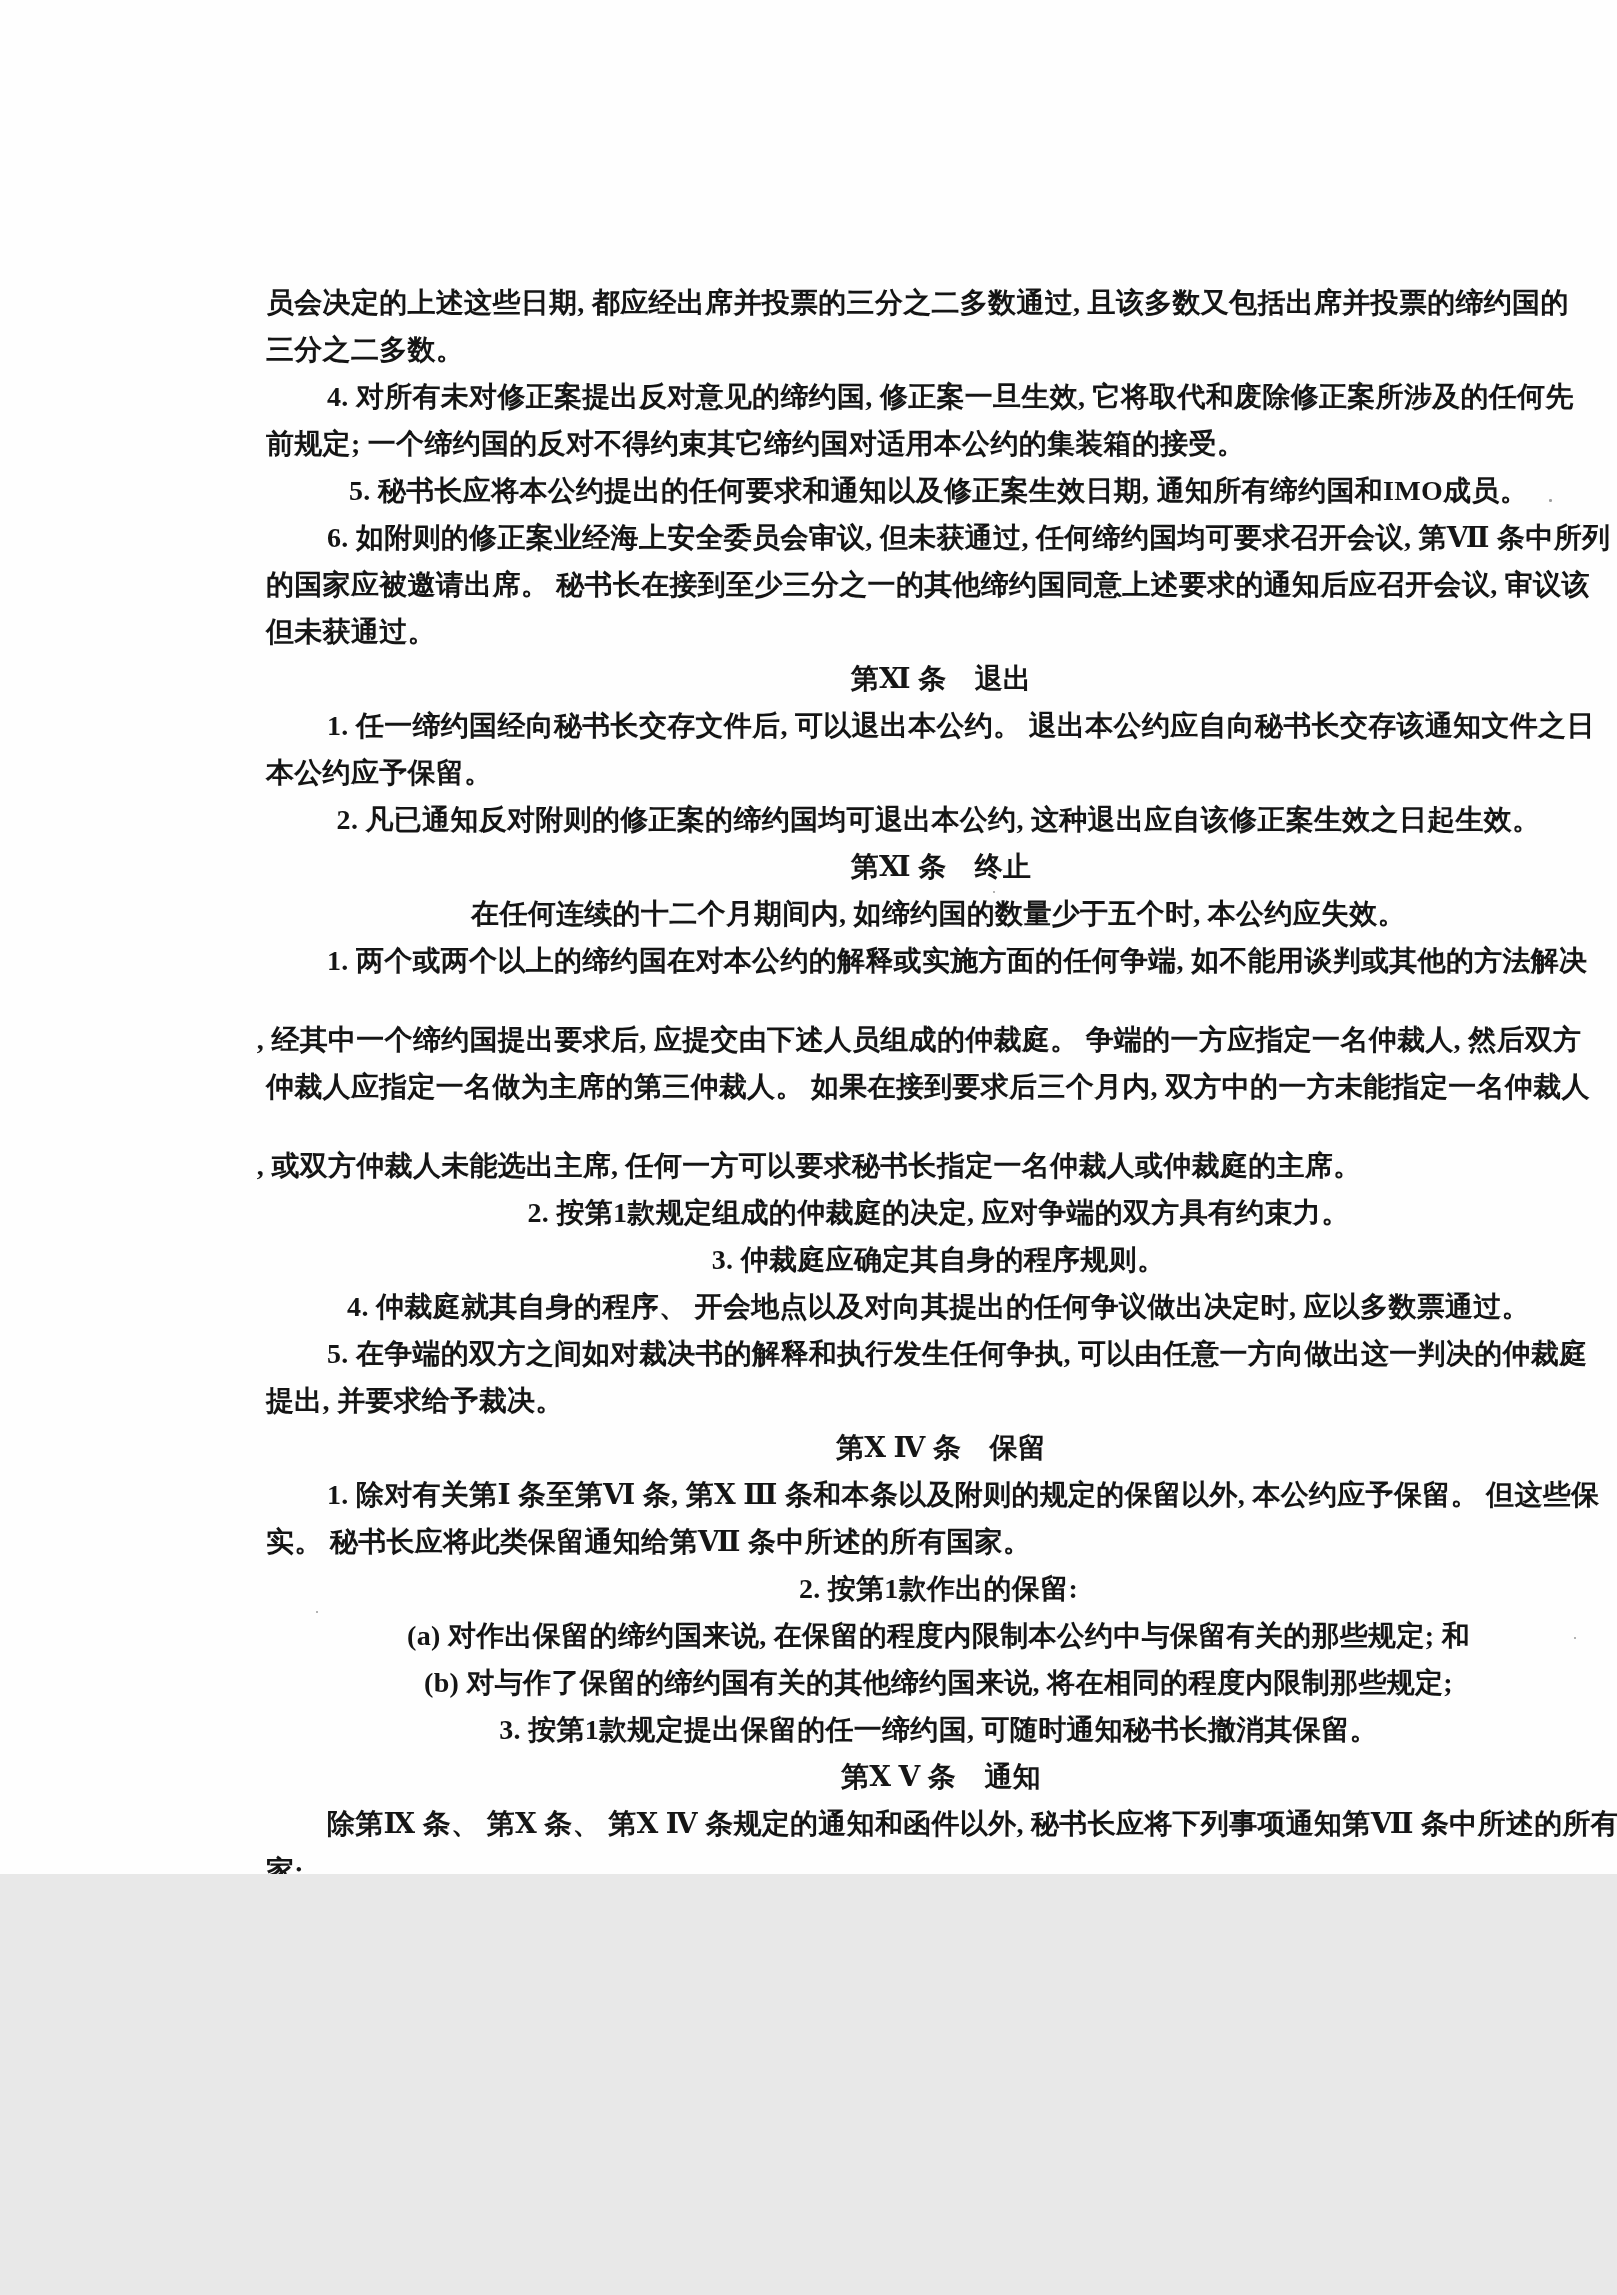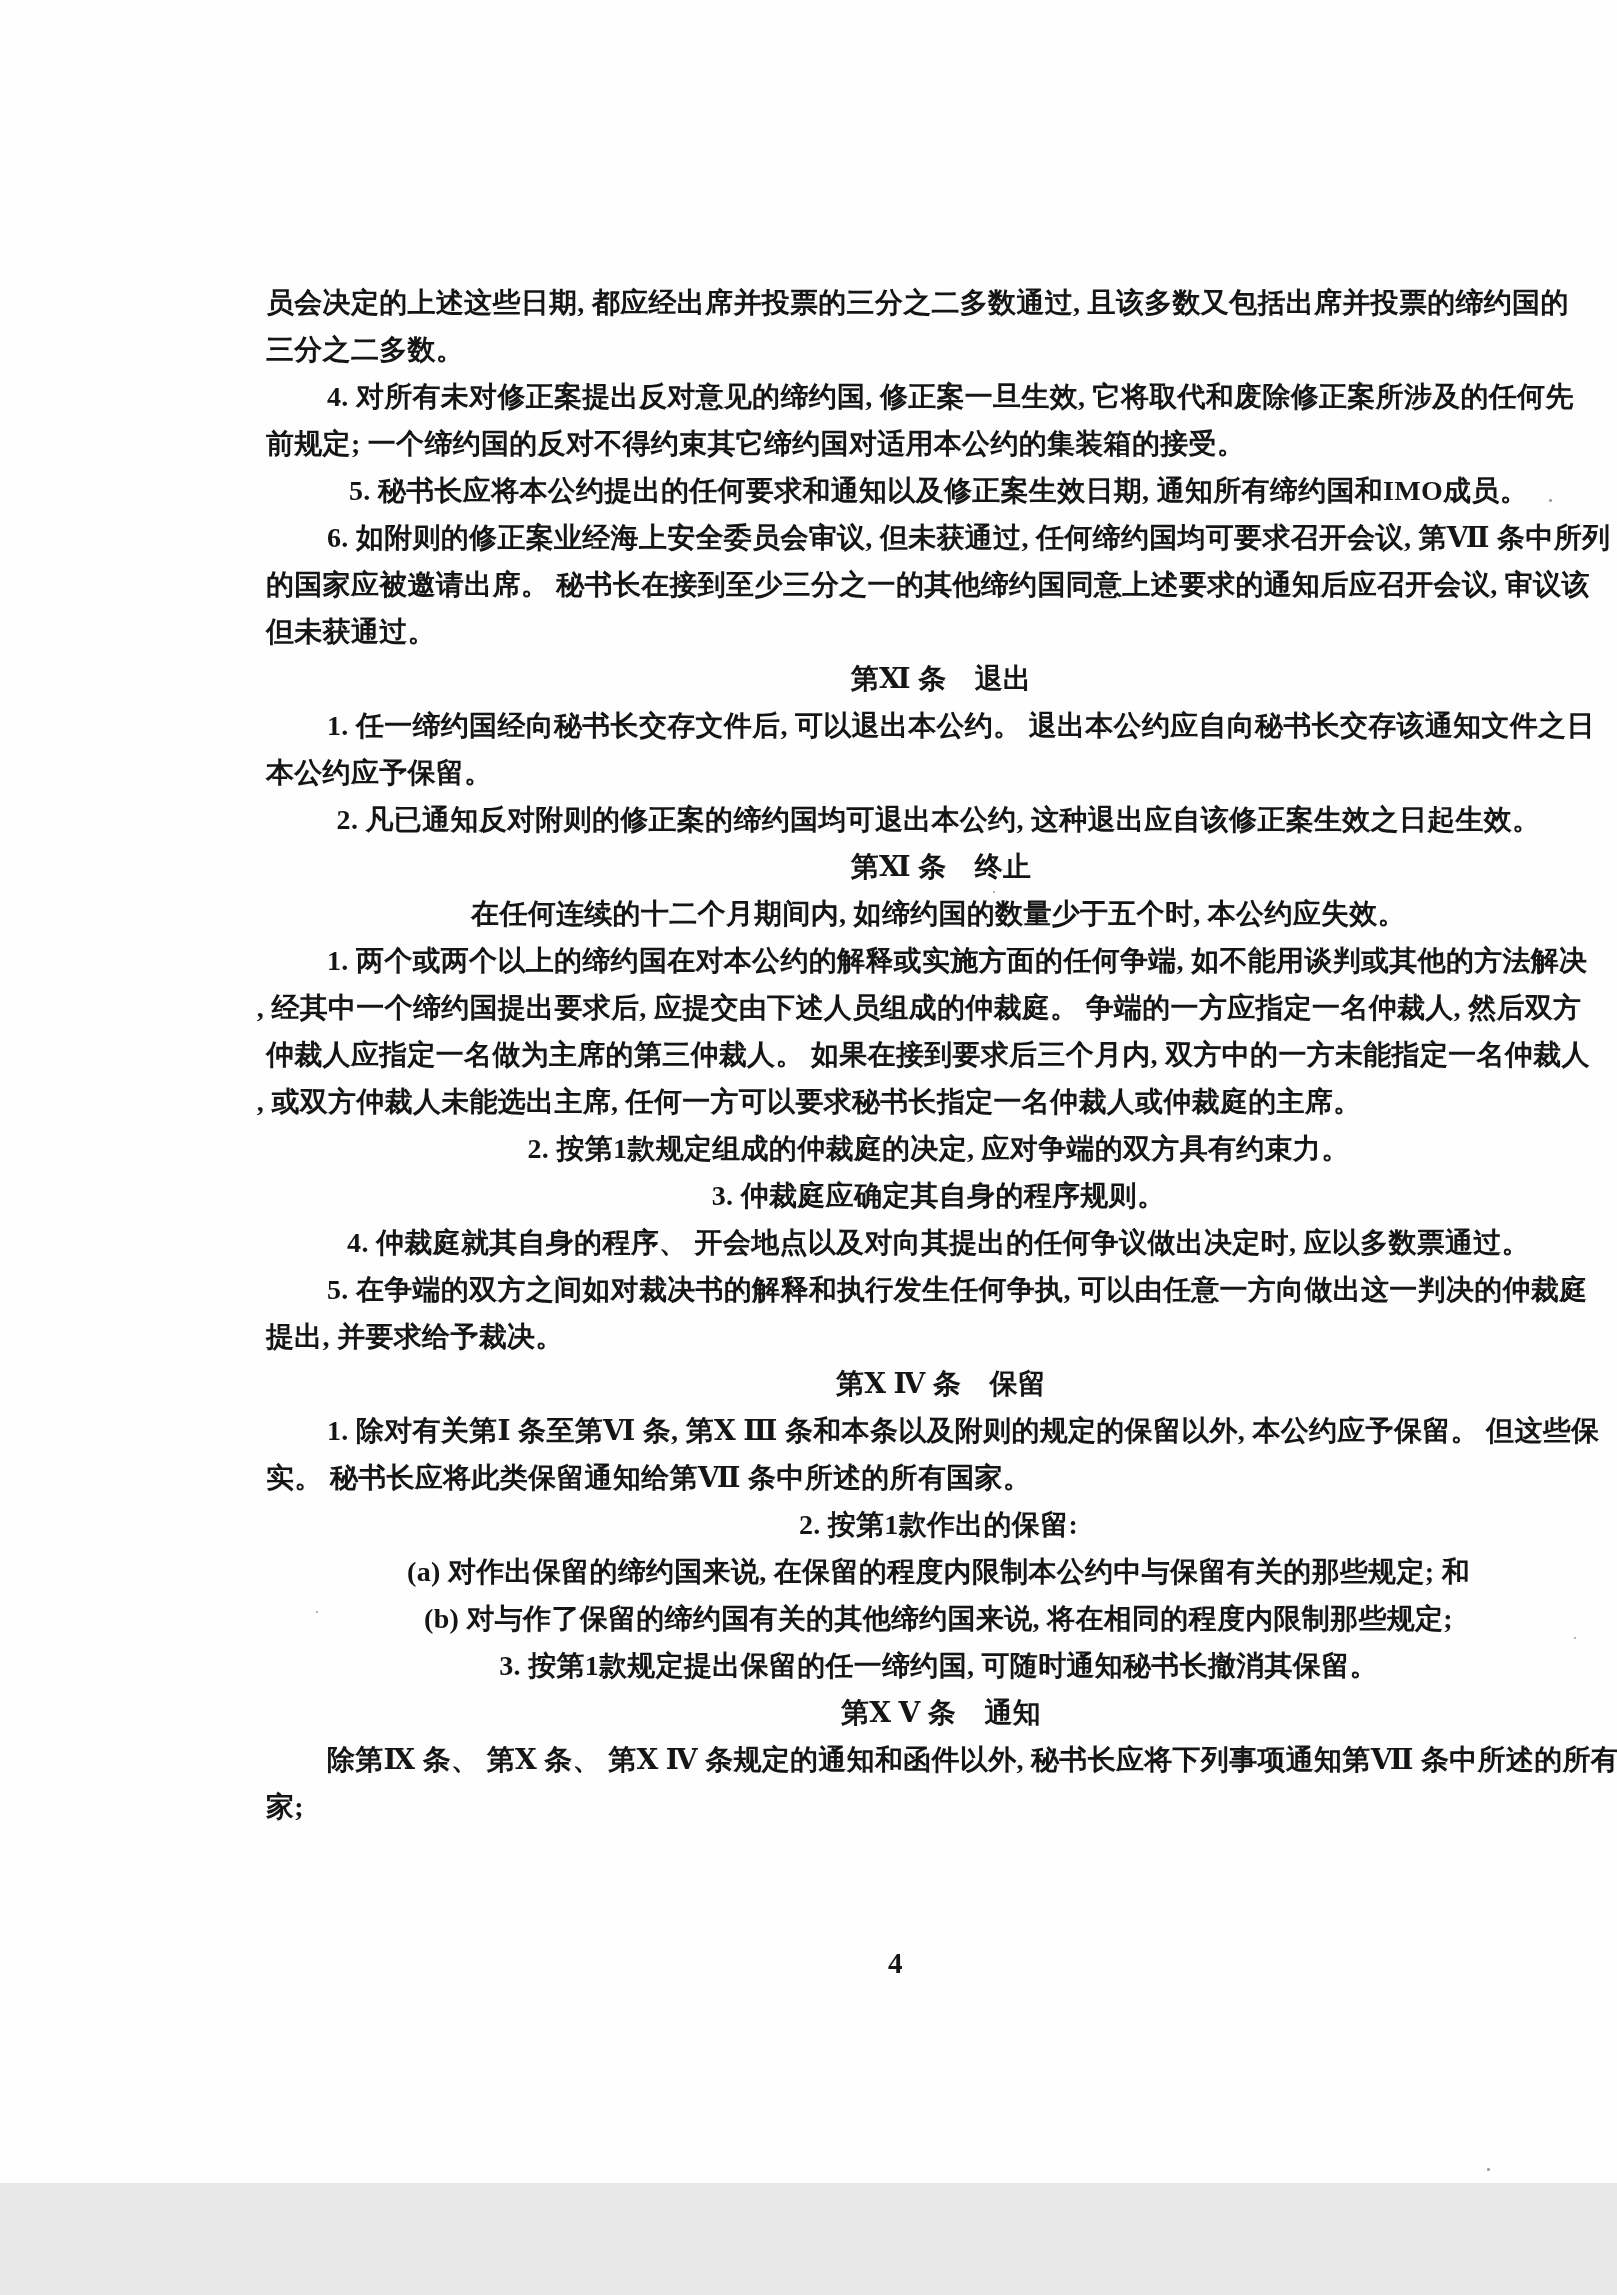--- a/index.html
+++ b/index.html
@@ -3,21 +3,21 @@
 <meta charset="utf-8">
 <style>
   html, body {
     margin: 0;
     padding: 0;
     background: #e8e8e8;
   }
   .page {
     position: relative;
     width: 1617px;
-    height: 2183px;
+    height: 1874px;
     background: #fefefe;
     overflow: hidden;
     font-family: "Liberation Serif", "DejaVu Serif", serif;
     color: #151515;
   }
   .textblock {
     position: absolute;
     left: 266px;
     top: 279px;
     width: 1284px;
@@ -28,21 +28,21 @@
   }
   .line {
     white-space: pre;
     height: 47px;
     -webkit-filter: blur(0.2px);
     filter: blur(0.2px);
   }
   .line.flush  { padding-left: 0; }
   .line.indent { padding-left: 61px; text-align: center; }
   .line.header { padding-left: 66px; text-align: center; }
-  .line.hang   { margin-left: -9.2px; }
+  .line.hang   { margin-left: -9.2px; margin-top: 32px; }
   .pagenum {
     position: absolute;
     top: 1946px;
     left: 888px;
     font-size: 29px;
     font-weight: bold;
     line-height: 34px;
   }
   .speck {
     position: absolute;

